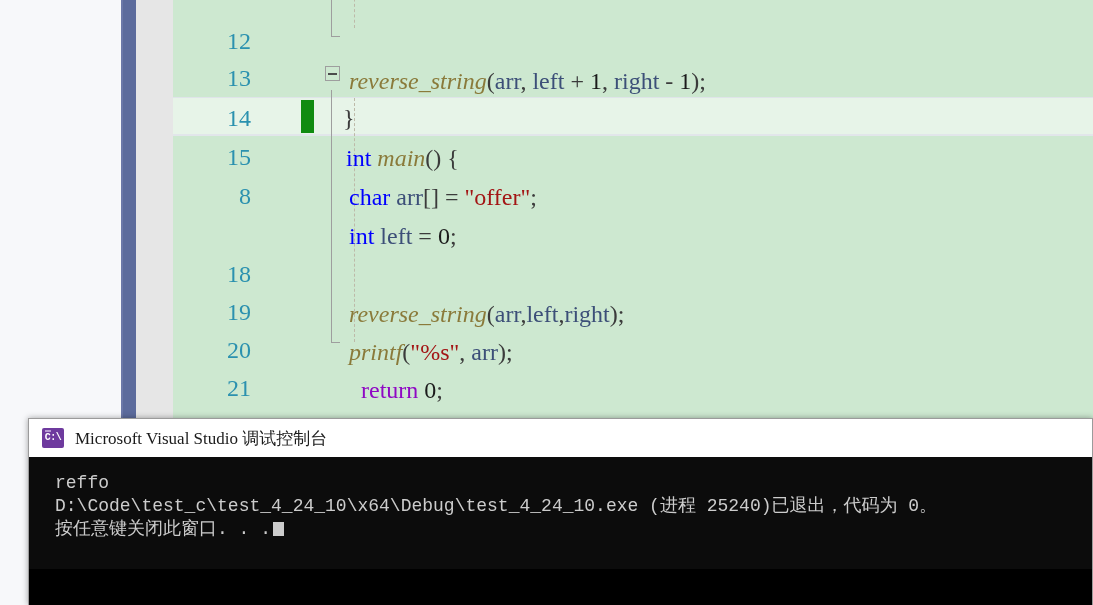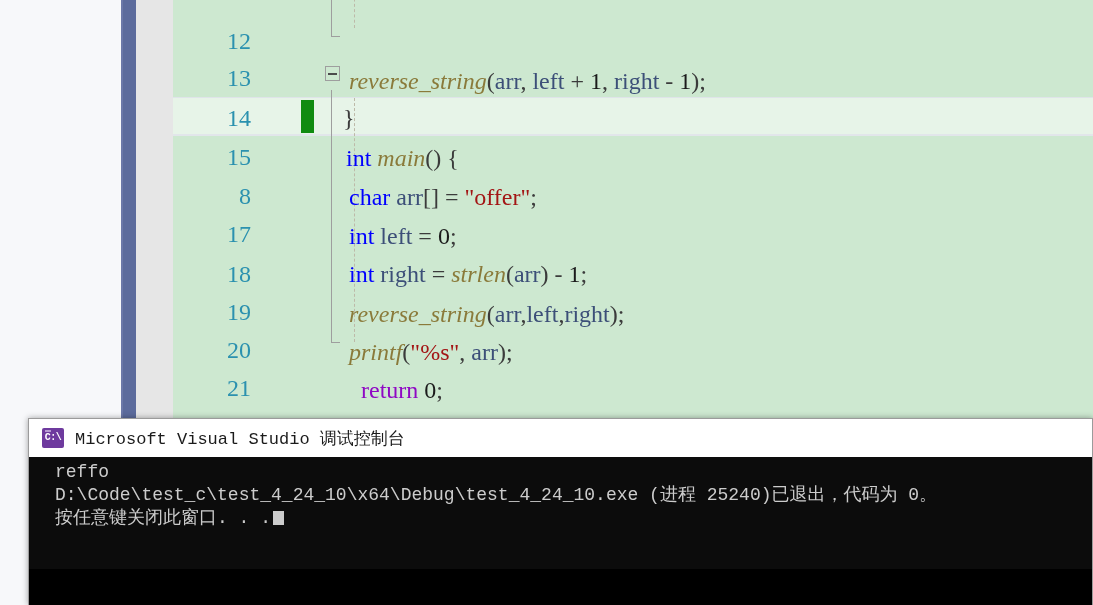--- a/index.html
+++ b/index.html
@@ -195,30 +195,30 @@
   .console-icon::after {
     content: "";
     position: absolute;
     left: 3px;
     top: 2px;
     width: 6px;
     height: 2px;
     background: #b79ad2;
   }
   #console-title-text {
-    font-family: Liberation Mono, monospace;
+    font-family: Liberation Serif, serif;
     font-size: 17px;
     color: #1b1b1b;
     white-space: nowrap;
   }
   #console-body {
     position: relative;
     background: #0c0c0c;
     height: 112px;
-    padding: 4px 0 0 26px;
+    padding: 15px 0 0 26px;
     box-sizing: border-box;
   }
   .console-line {
     font-family: "Liberation Mono", "DejaVu Sans Mono", monospace;
     font-size: 18px;
     line-height: 23px;
     color: #cccccc;
     white-space: pre;
   }
   .console-cursor {
@@ -277,24 +277,20 @@
       <div class="code-line" style="top:97px;">
         <span class="line-num">15</span>
         <span class="line-code"><span class="kw">char</span> <span class="var">arr</span><span class="punc">[] = </span><span class="str">"offer"</span><span class="punc">;</span></span>
       </div>
 
       <div class="code-line" style="top:136px;">
         <span class="line-num">8</span>
         <span class="line-code"><span class="kw">int</span> <span class="var">left</span><span class="punc"> = </span><span class="num">0</span><span class="punc">;</span></span>
       </div>
 
-      <div class="code-line" style="top:174px;">
-        <span class="line-num">17</span>
-        <span class="line-code"><span class="kw">int</span> <span class="var">right</span><span class="punc"> = </span><span class="fn">strlen</span><span class="punc">(</span><span class="var">arr</span><span class="punc">) - </span><span class="num">1</span><span class="punc">;</span></span>
-      </div>
 
       <div class="code-line" style="top:214px;padding-left:27px;">
         <span class="line-num">18</span>
         <span class="line-code"><span class="fn">reverse_string</span><span class="punc">(</span><span class="var">arr</span><span class="punc">,</span><span class="var">left</span><span class="punc">,</span><span class="var">right</span><span class="punc">);</span></span>
       </div>
 
       <div class="code-line" style="top:252px;">
         <span class="line-num">19</span>
         <span class="line-code"><span class="fn">printf</span><span class="punc">(</span><span class="str">"%s"</span><span class="punc">, </span><span class="var">arr</span><span class="punc">);</span></span>
       </div>

